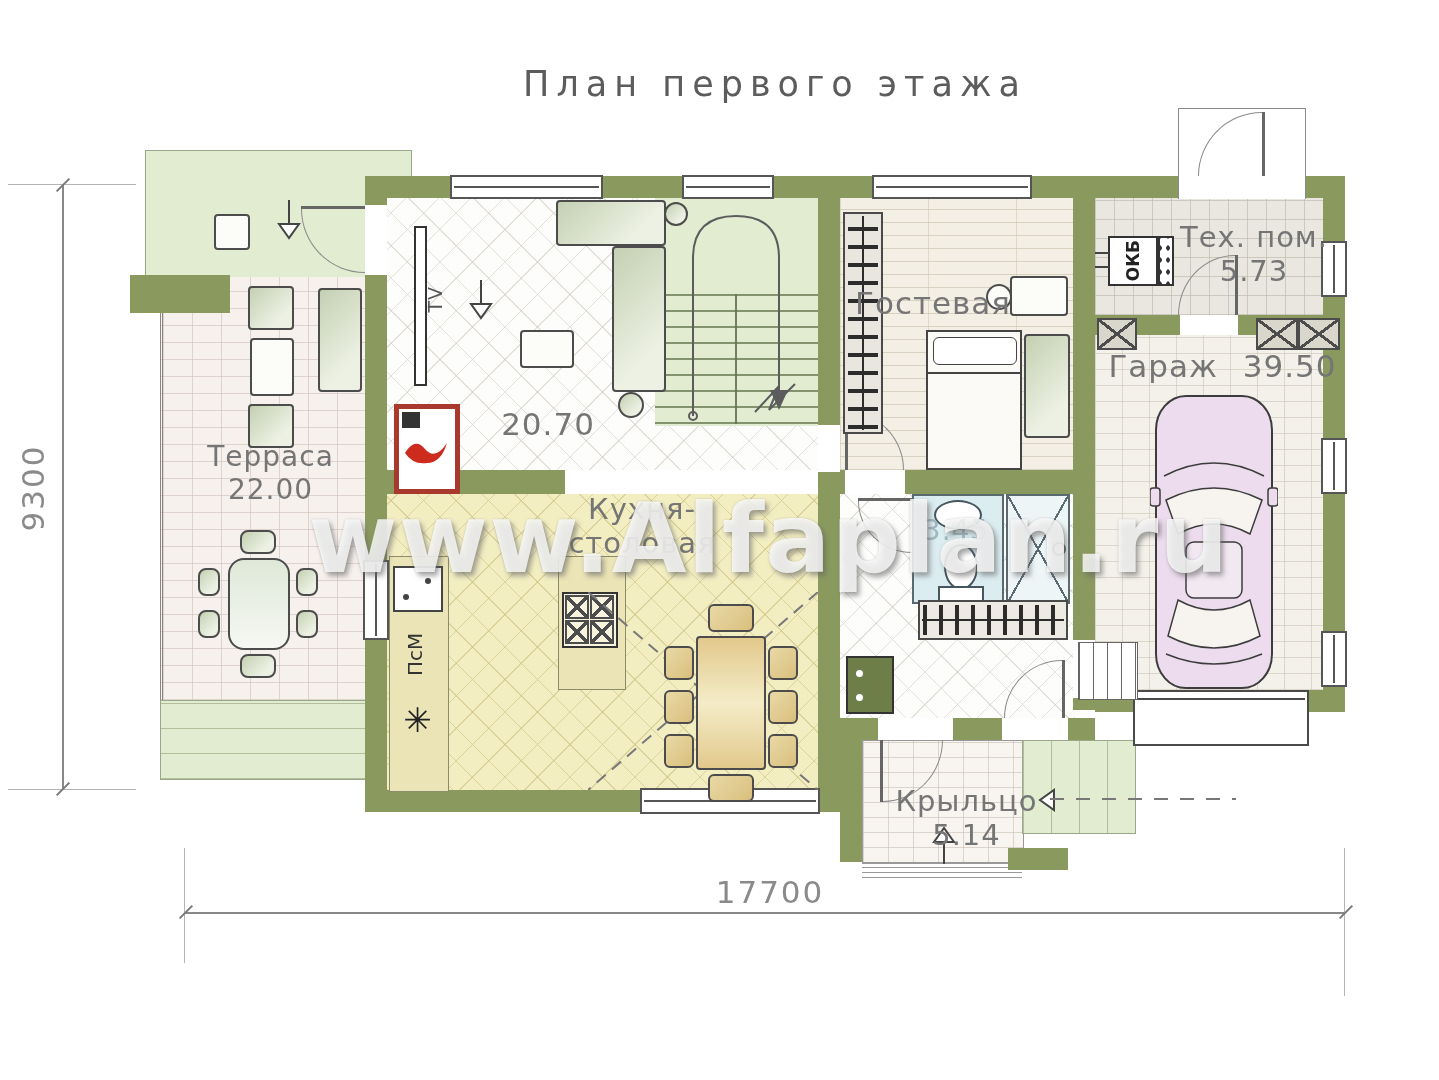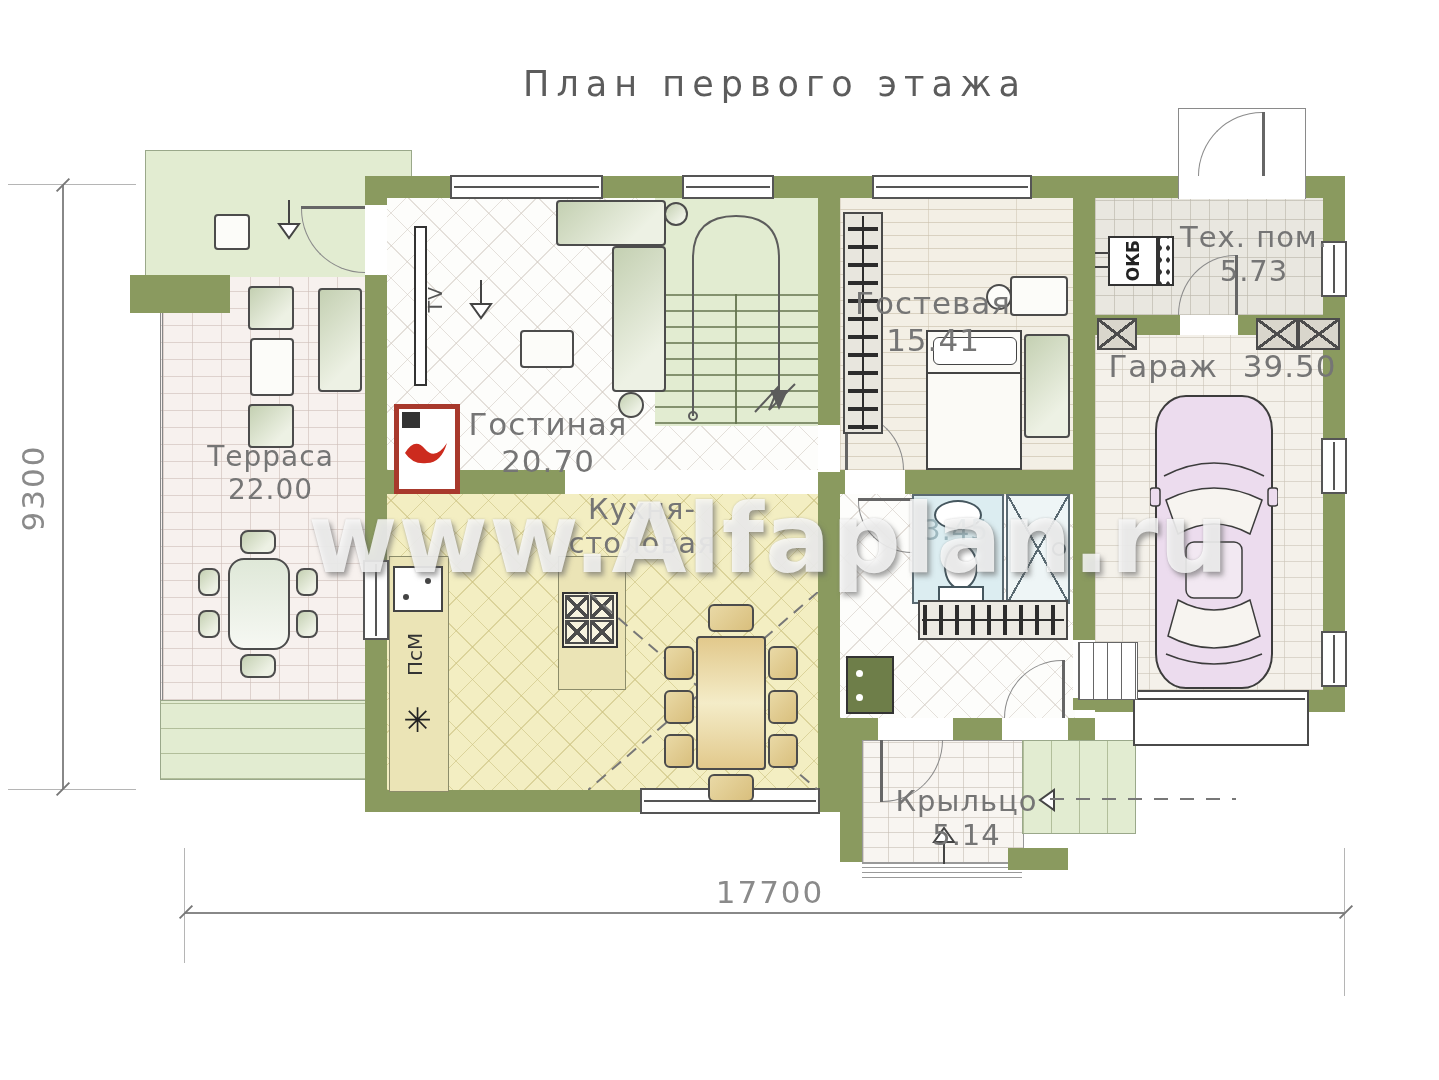--- a/index.html
+++ b/index.html
@@ -302,30 +302,28 @@
   <div class="extline" style="left:1344px;top:848px;width:1px;height:148px"></div>
   <div class="tick" style="left:177px;top:911px"></div>
   <div class="tick" style="left:1337px;top:911px"></div>
   <div class="dimtxt" style="left:620px;top:874px;width:300px">17700</div>
 
   <div class="label" style="left:178px;top:440px;width:185px;font-size:28px">
     <span class="blk">Терраса</span>
     <span class="blk">22.00</span>
   </div>
   <div class="label" style="left:428px;top:406px;width:240px;font-size:31px">
-    <span class="blk">Гостиная</span>
     <span class="blk">20.70</span>
   </div>
   <div class="label" style="left:532px;top:492px;width:220px;font-size:29px;z-index:30">
     <span class="blk">Кухня-</span>
     <span class="blk">столовая</span>
   </div>
   <div class="label" style="left:818px;top:285px;width:230px;font-size:31px">
     <span class="blk">Гостевая</span>
-    <span class="blk">15.41</span>
   </div>
   <div class="label" style="left:1168px;top:220px;width:172px;font-size:29px">
     <span class="blk">Тех. пом.</span>
     <span class="blk">5.73</span>
   </div>
   <div class="label" style="left:1100px;top:348px;width:245px;font-size:31px;white-space:nowrap">
     <span>Гараж</span>
     <span style="margin-left:14px">39.50</span>
   </div>
   <div class="label" style="left:884px;top:784px;width:165px;font-size:29px;z-index:30">

